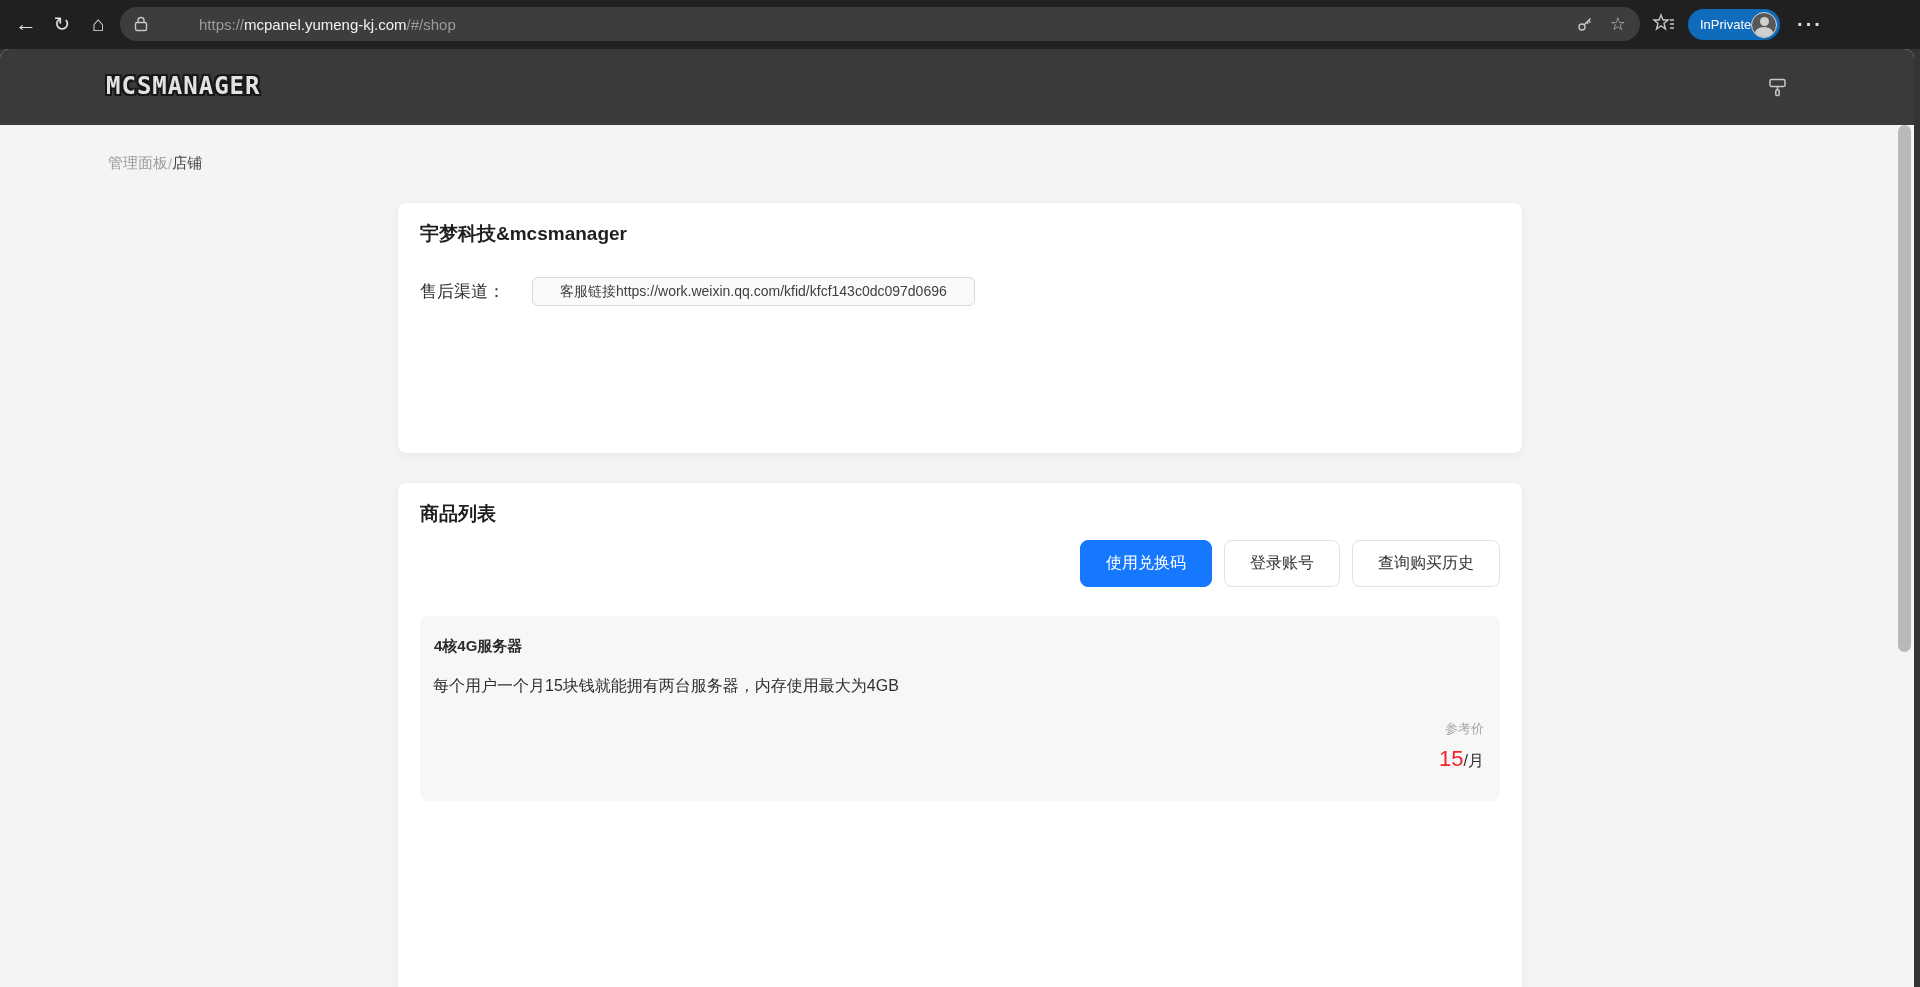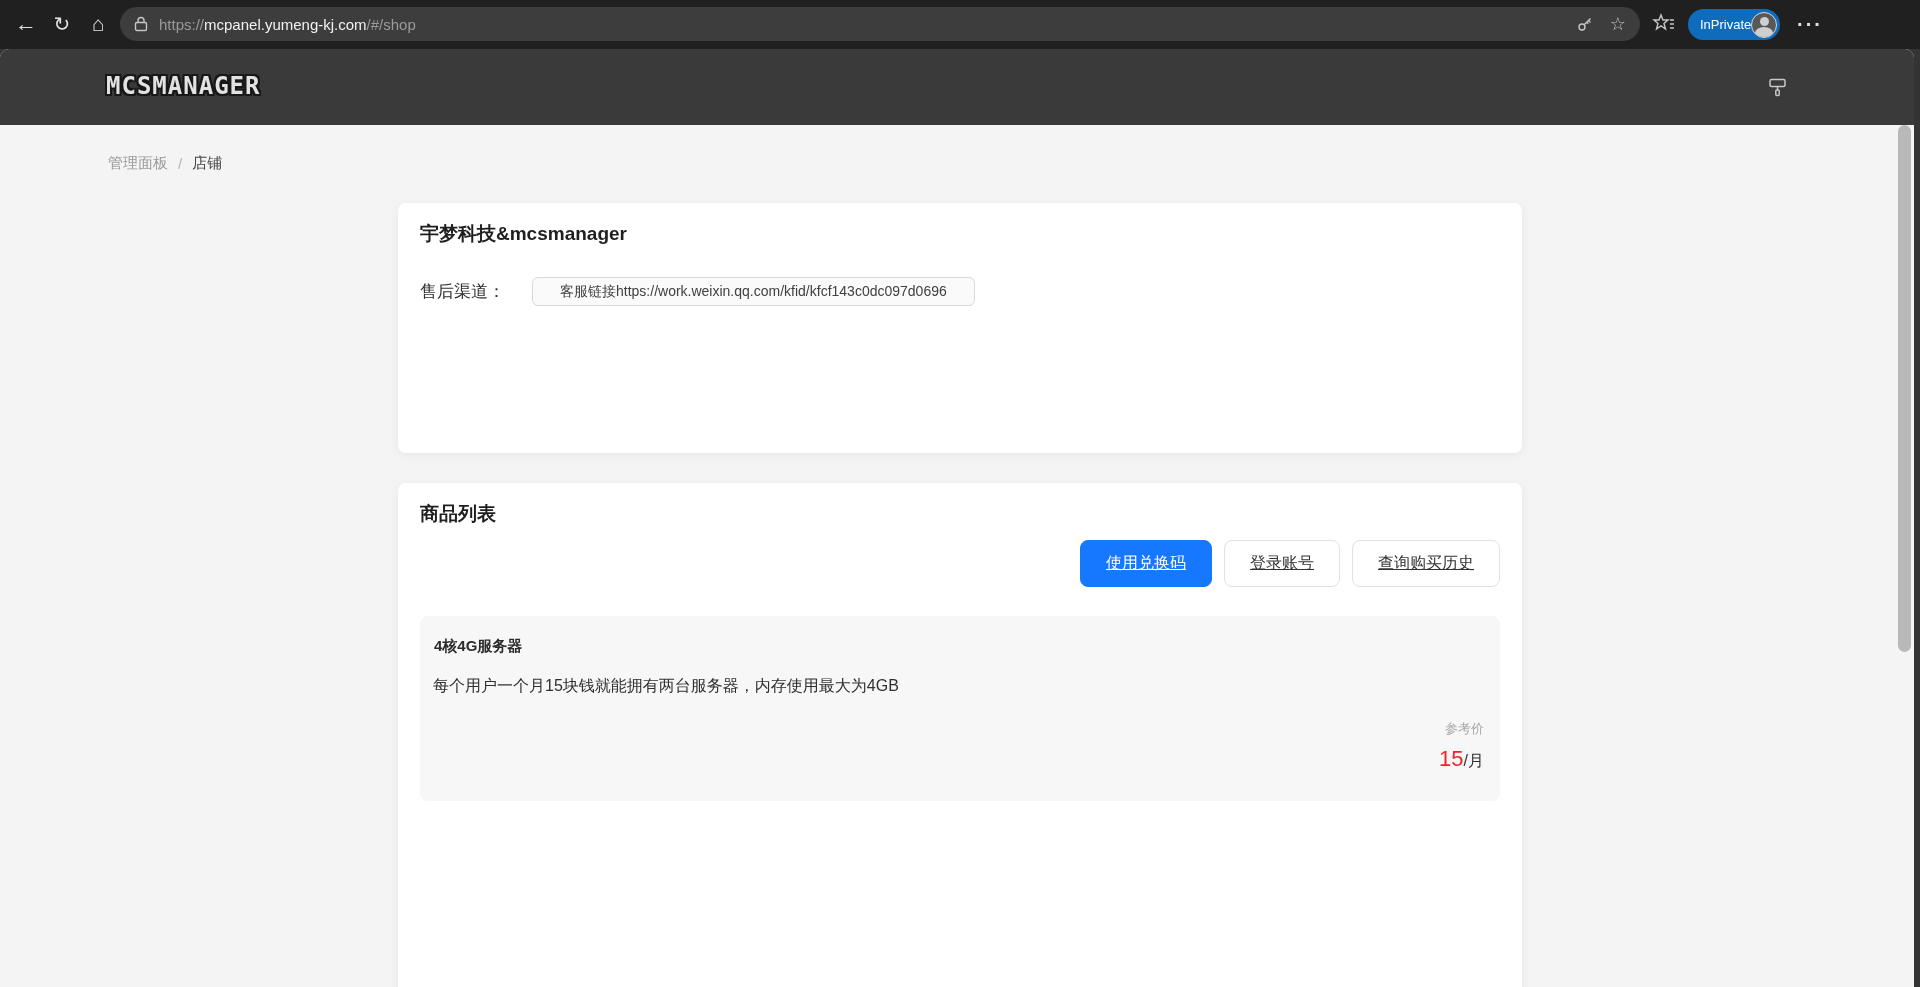--- a/index.html
+++ b/index.html
@@ -8,21 +8,21 @@
 
   
   .chrome { position:absolute; left:0; top:0; width:1920px; height:49px; background:#202020; }
   .chrome-icon { position:absolute; top:10px; width:28px; height:28px; display:flex; align-items:center; justify-content:center;
                  color:#e0e0e0; font-size:20px; border-radius:6px; cursor:default; }
   .icon-back { left:12px; font-size:22px; }
   .icon-refresh { left:48px; }
   .icon-home { left:84px; font-size:21px; }
 
   .url-pill { position:absolute; left:120px; top:7px; width:1520px; height:34px; background:#3d3d3d;
-              border-radius:17px; display:flex; align-items:center; }
+              border-radius:17px; display:flex; align-items:center;gap:40px; }
   .lock-wrap { margin-left:14px; display:flex; align-items:center; }
   .url-text { margin-left:11px; font-size:15px; color:#9b9b9b; white-space:nowrap; }
   .url-text .domain { color:#f2f2f2; }
   .pill-right { position:absolute; right:14px; top:0; height:34px; display:flex; align-items:center; gap:16px; }
   .pill-icon { color:#c6c6c6; font-size:18px; display:flex; align-items:center; }
 
   .hub-icon { position:absolute; left:1652px; top:13px; }
   .inprivate { position:absolute; left:1688px; top:9px; width:92px; height:31px; background:#0f6cbd;
                border-radius:16px; display:flex; align-items:center; }
   .inprivate-label { color:#ffffff; font-size:13px; margin-left:12px; }
@@ -36,39 +36,39 @@
   
   .content { position:absolute; left:0; top:49px; width:1914px; height:954px; background:#f4f4f5;
              border-radius:9px; overflow:hidden; }
   .site-header { position:absolute; left:0; top:0; width:1914px; height:76px; background:#3a3a3a; }
   .logo { position:absolute; left:106px; top:23px; font-family:"DejaVu Sans Mono","Liberation Mono",monospace;
           font-weight:bold; font-size:24px; letter-spacing:1px; color:#e2e2e2;
           text-shadow:-2px 0 #181818, 2px 0 #181818, 0 -2px #181818, 0 2px #181818,
                       -2px -2px #181818, 2px 2px #181818, -2px 2px #181818, 2px -2px #181818; }
   .roller { position:absolute; left:1768px; top:28px; }
 
-  .breadcrumb { position:absolute; left:108px; top:105px; font-size:15px; display:flex; gap:10px; align-items:center; }
+  .breadcrumb { position:absolute; left:108px; top:105px; font-size:15px; display:flex; align-items:center; }
   .bc-root { color:#9a9a9a; }
   .bc-sep  { color:#b5b5b5; }
   .bc-cur  { color:#454545; }
 
   .card { position:absolute; left:398px; width:1124px; background:#ffffff; border-radius:8px;
           box-shadow:0 2px 10px rgba(0,0,0,0.06); }
   .card-title { position:absolute; left:22px; top:18px; font-size:19px; font-weight:bold; color:#1f1f1f; }
 
   .card1 { top:154px; height:250px; }
   .channel-row { position:absolute; left:22px; top:74px; display:flex; align-items:center; gap:27px; }
   .channel-label { font-size:17px; color:#2f2f2f; }
   .channel-tag { height:29px; line-height:27px; padding:0 27px; background:#fafafa; border:1px solid #d9d9d9;
                  border-radius:6px; font-size:14px; color:#404040; cursor:pointer; white-space:nowrap; }
 
   .card2 { top:434px; height:560px; }
   .btn-row { position:absolute; right:22px; top:57px; display:flex; gap:12px; }
   .btn { height:47px; padding:0 25px; border-radius:8px; font-size:16px; display:flex; align-items:center;
-         justify-content:center; cursor:pointer; border:1px solid #e2e2e2; background:#ffffff; color:#333333;text-decoration:underline; }
+         justify-content:center; cursor:pointer; border:1px solid #e2e2e2; background:#ffffff; color:#333333; }
   .btn-primary { background:#1677ff; border-color:#1677ff; color:#ffffff; }
 
   .product { position:absolute; left:22px; top:133px; width:1080px; height:185px; background:#f7f7f7; border-radius:8px; }
   .product-name { position:absolute; left:14px; top:21px; font-size:15px; font-weight:bold; color:#2b2b2b; }
   .product-desc { position:absolute; left:13px; top:60px; font-size:16px; color:#303030; }
   .price-label { position:absolute; right:16px; top:104px; font-size:13px; color:#a8a8a8; }
   .price-row { position:absolute; right:16px; top:130px; display:flex; align-items:baseline; }
   .price-num { font-size:22px; color:#f5222d; }
   .price-unit { font-size:16px; color:#2f2f2f; }
 

